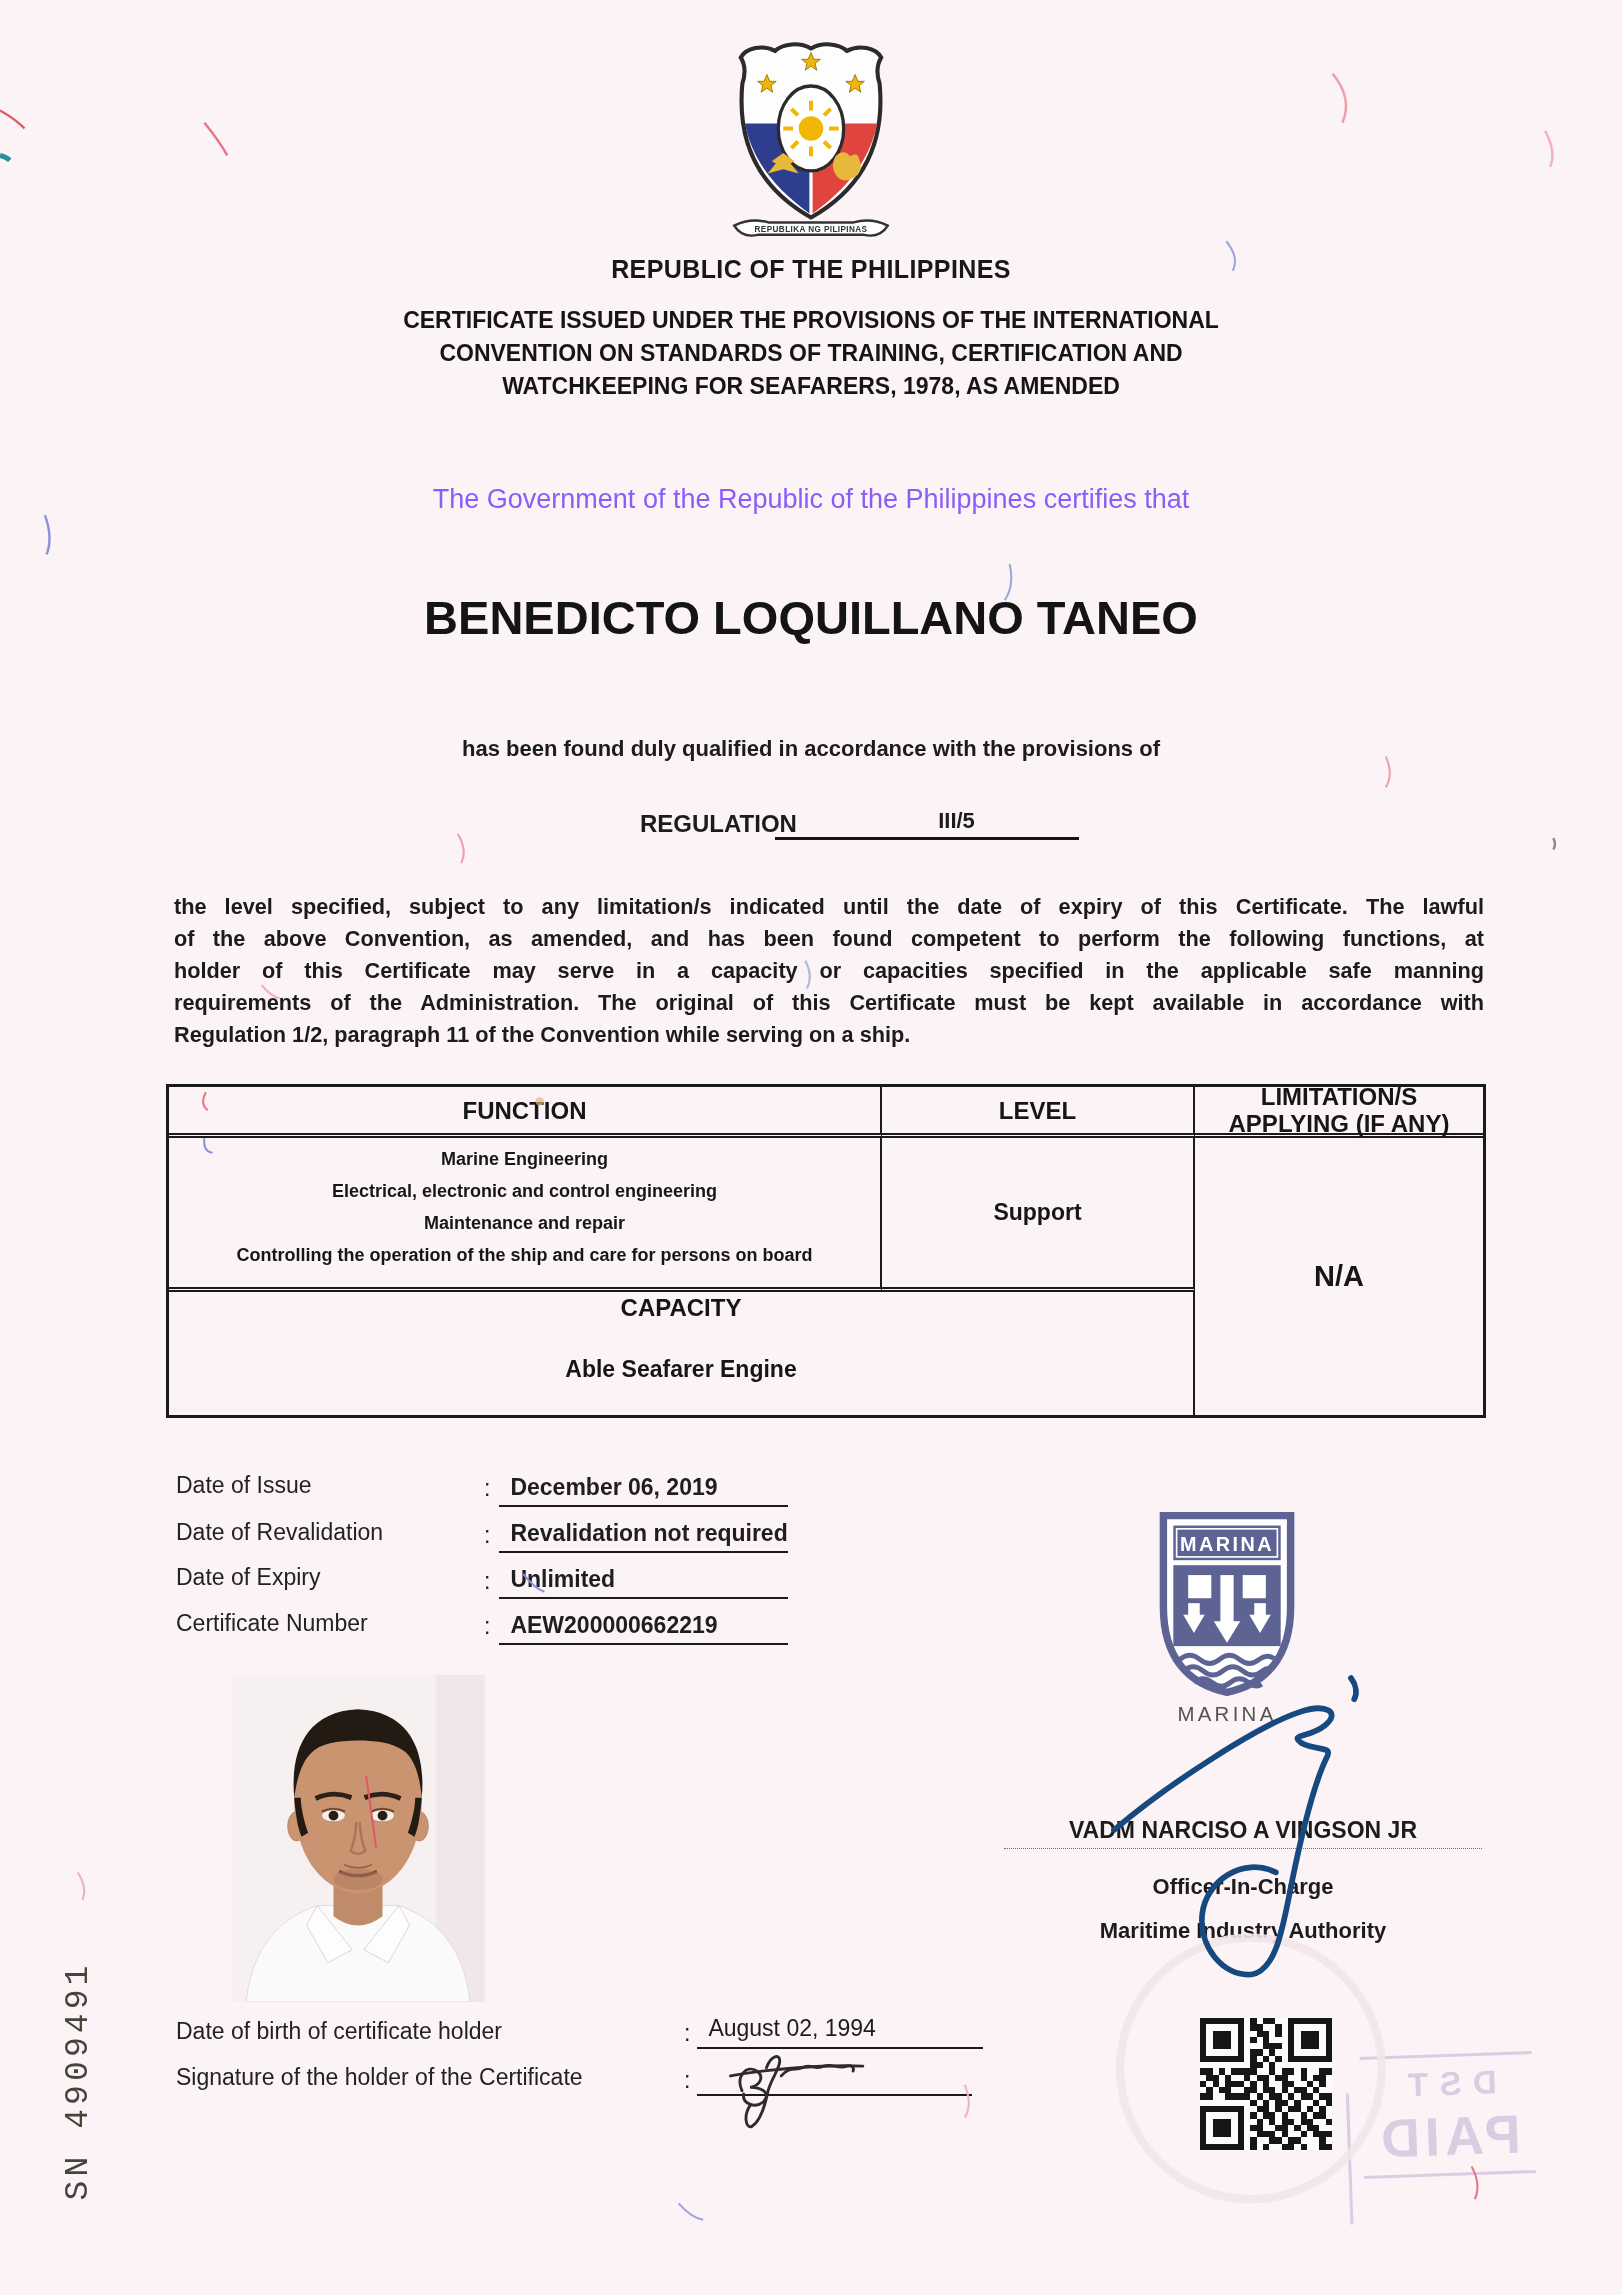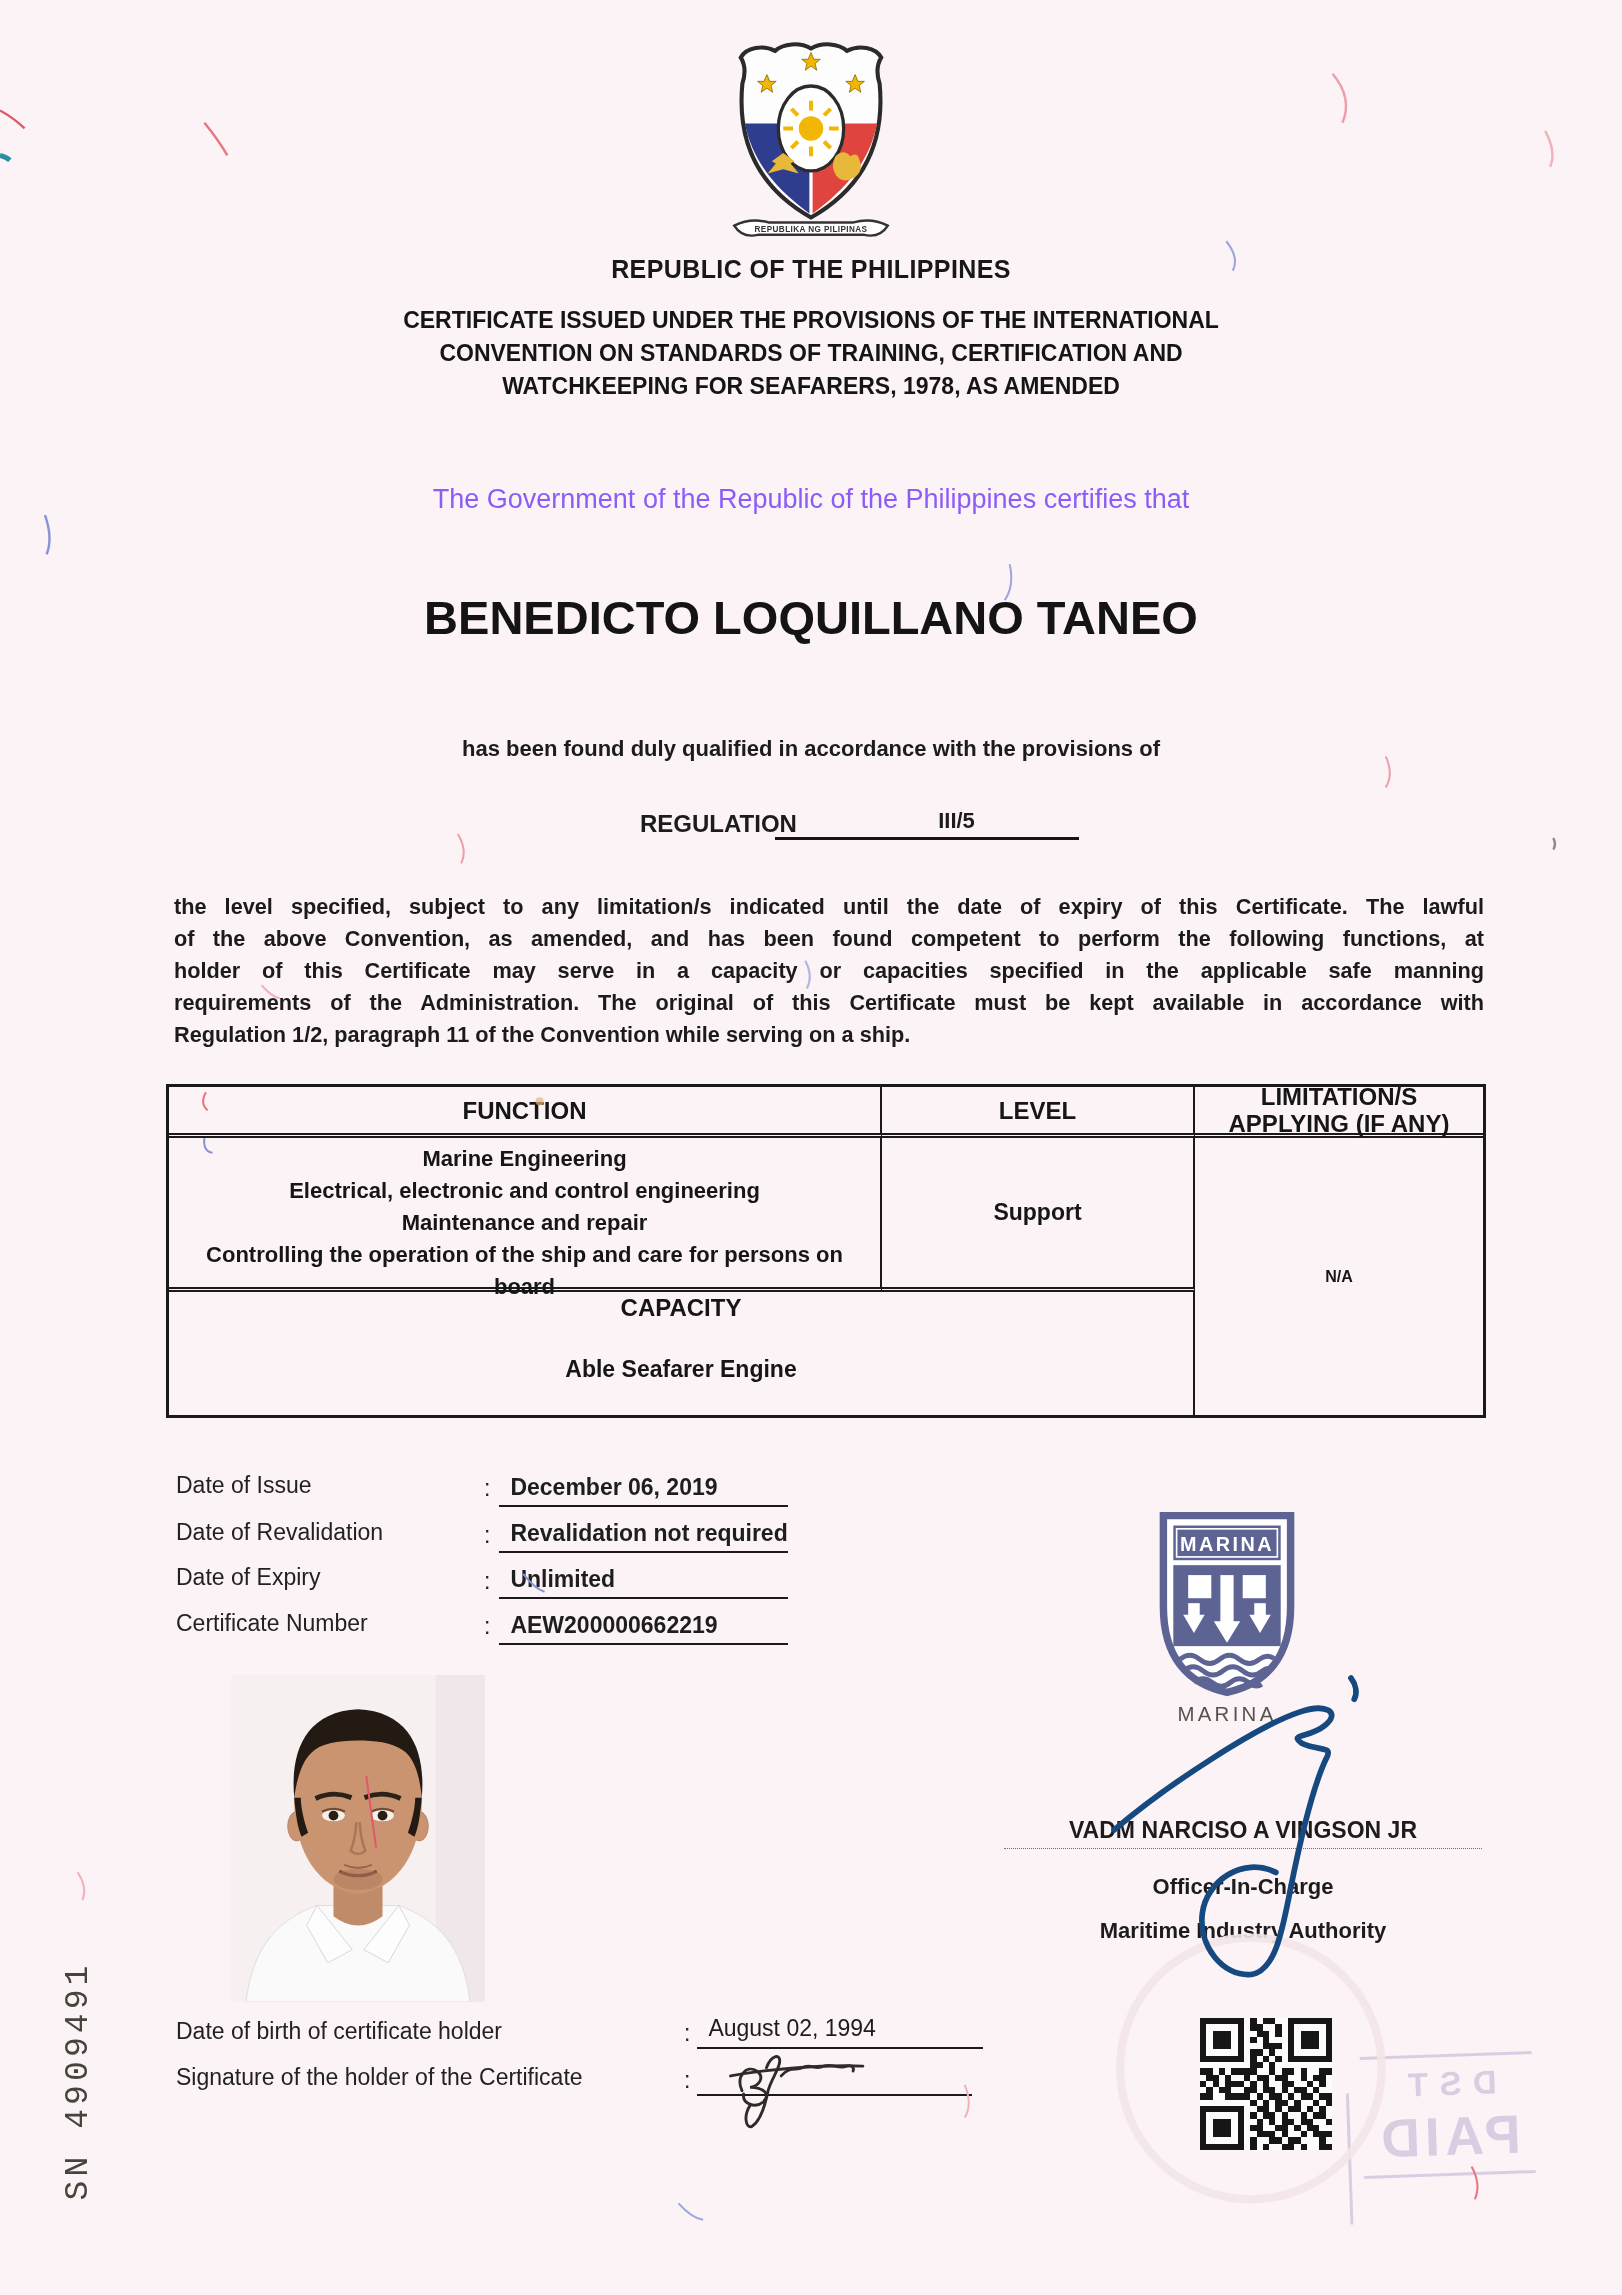--- a/index.html
+++ b/index.html
@@ -20,23 +20,23 @@
   .body-par{left:174px;top:891px;width:1310px;font-size:21.7px;font-weight:bold;color:#1b1b1b;}
   .pline{line-height:32px;text-align:justify;text-align-last:justify;}
   .pline.last{text-align-last:left;}
   
   .qtable{left:166px;top:1084px;width:1320px;height:334px;display:grid;
     grid-template-columns:713px 313px auto;grid-template-rows:51px 154px auto;
     border:3.3px solid #1a1a1a;box-sizing:border-box;background:transparent;}
   .qtable .cell{box-sizing:border-box;color:#161616;}
   .th{border-right:2.5px solid #1a1a1a;border-bottom:5.7px double #1a1a1a;display:flex;align-items:center;justify-content:center;font-weight:bold;font-size:24px;text-align:center;line-height:27px;}
   .th.no-r{border-right:none;}
-  .fcell{grid-row:2;grid-column:1;border-right:2.5px solid #1a1a1a;border-bottom:5.7px double #1a1a1a;padding:4.9px 31px;text-align:center;font-weight:bold;font-size:22px;line-height:32px;}
+  .fcell{grid-row:2;grid-column:1;border-right:2.5px solid #1a1a1a;border-bottom:5.7px double #1a1a1a;padding:4.9px 31px;text-align:center;font-weight:bold;font-size:18px;line-height:32px;}
   .lcell{grid-row:2;grid-column:2;border-right:2.5px solid #1a1a1a;border-bottom:5.7px double #1a1a1a;display:flex;align-items:center;justify-content:center;font-weight:bold;font-size:23px;}
-  .limcell{grid-row:2/4;grid-column:3;display:flex;align-items:center;justify-content:center;font-weight:bold;font-size:16px;text-align:center;}
+  .limcell{grid-row:2/4;grid-column:3;display:flex;align-items:center;justify-content:center;font-weight:bold;font-size:29px;text-align:center;}
   .capcell{grid-row:3;grid-column:1/3;border-right:2.5px solid #1a1a1a;text-align:center;font-weight:bold;padding-top:2px;}
   .capcell .cap-label{font-size:24px;}
   .capcell .cap-value{font-size:23px;margin-top:34px;}
   
   .d-label{left:176px;font-size:23px;color:#222;}
   .d-colon{left:484px;font-size:23px;color:#222;}
   .d-value{left:499px;width:278px;font-size:23px;color:#1e1e1e;padding-left:11.4px;padding-bottom:4.1px;border-bottom:2.5px solid #1a1a1a;font-weight:bold;}
   
   .marina-caption{left:1156px;top:1703px;width:142px;text-align:center;font-size:20.4px;letter-spacing:3.3px;color:#55544c;}
   .sig-name{left:1004px;top:1817px;width:478px;text-align:center;font-size:23px;font-weight:bold;}

